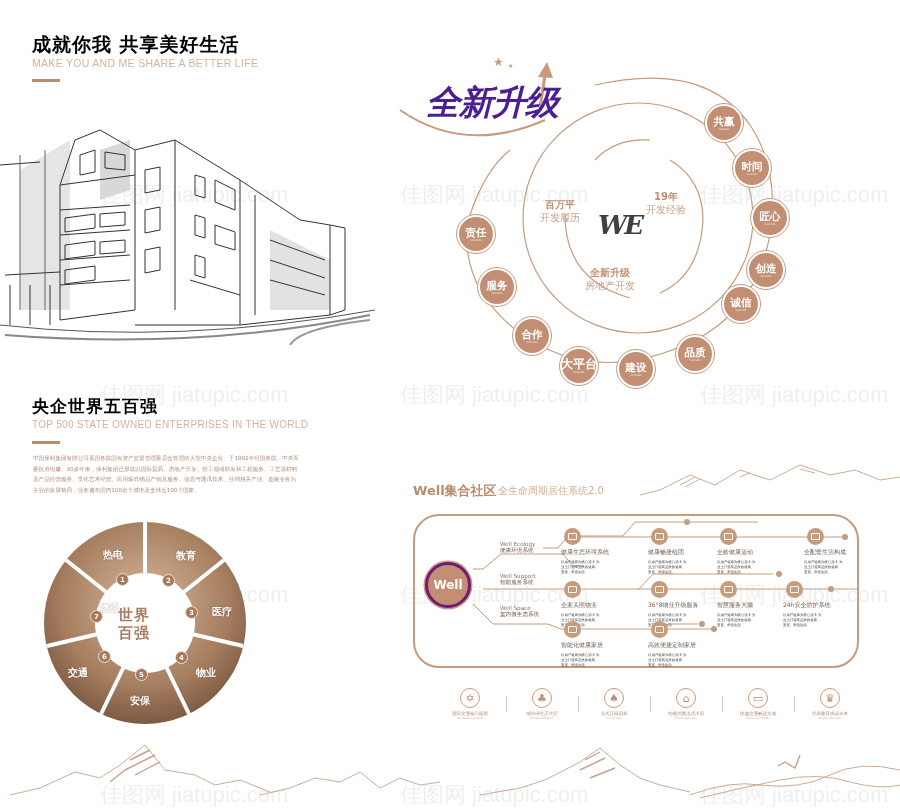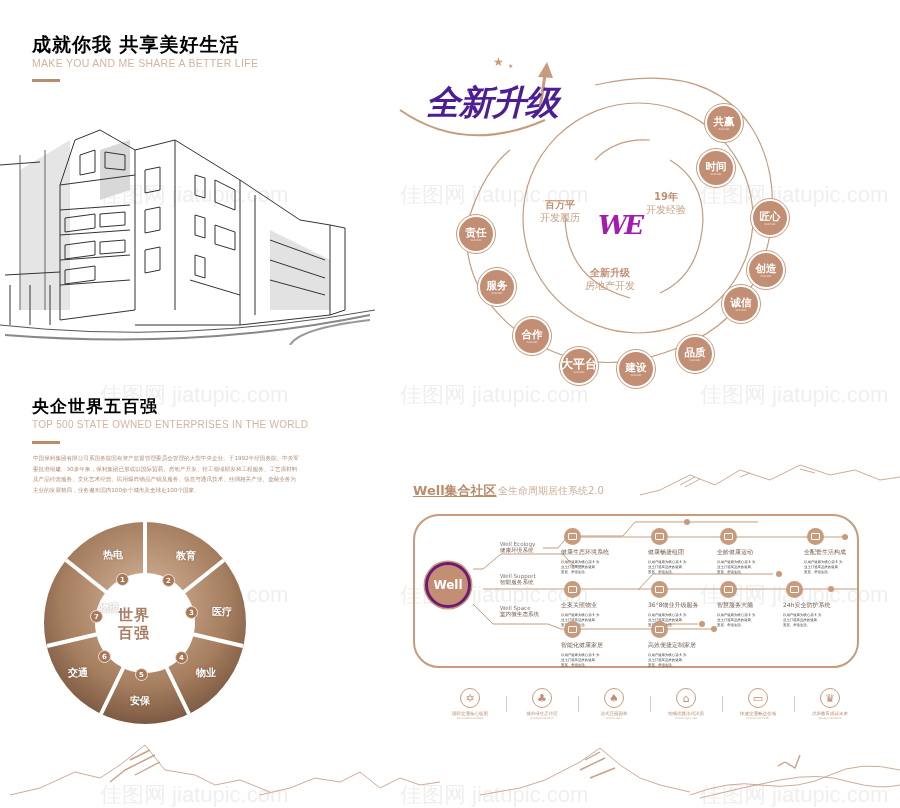--- a/index.html
+++ b/index.html
@@ -187,41 +187,41 @@
     <path d="M200 110 Q220 88 255 90" stroke-width="1.2"></path>
 
     <path d="M145 58 L150 25" stroke-width="3"></path>
     <path d="M143 27 L152 12 L158 28 Z" fill="#c79b7c" stroke="none"></path>
   </svg>
 </div>
 <div class="abs" style="left:493px;top:55px;color:#c79b7c;font-size:12px;">★</div>
 <div class="abs" style="left:508px;top:62px;color:#c79b7c;font-size:6px;">★</div>
 <div class="abs" style="left:426px;top:80px;font-size:34px;font-weight:bold;color:#4c1d95;letter-spacing:-1px;font-style:italic;">全新升级</div>
 
-<div class="abs" style="left:598px;top:210px;font-size:26px;font-weight:bold;font-style:italic;color:#a21caf;letter-spacing:-3px;font-family:'DejaVu Serif',serif;">WE</div>
+<div class="abs" style="left:598px;top:210px;font-size:26px;font-weight:bold;font-style:italic;color:#404040;letter-spacing:-3px;font-family:'DejaVu Serif',serif;">WE</div>
 <div class="abs we-text" style="left:540px;top:198px;">
   <div class="we-bold">百万平</div>
   <div>开发履历</div>
 </div>
 <div class="abs we-text" style="left:646px;top:190px;">
   <div class="we-bold">19年</div>
   <div>开发经验</div>
 </div>
 <div class="abs we-text" style="left:585px;top:266px;">
   <div class="we-bold">全新升级</div>
   <div>房地产开发</div>
 </div>
 
 <div class="abs badge" style="left:704px;top:103px;justify-content:center;">
     <div class="badge-inner">
       <div class="lbl">共赢</div>
       <div class="tiny">WIN-WIN</div>
     </div>
   </div>
-<div class="abs badge" style="left:696px;top:148px;">
+<div class="abs badge" style="left:732px;top:148px;">
     <div class="badge-inner">
       <div class="lbl">时间</div>
       <div class="tiny">WIN-WIN</div>
     </div>
   </div>
 <div class="abs badge" style="left:750px;top:198px;">
     <div class="badge-inner">
       <div class="lbl">匠心</div>
       <div class="tiny">WIN-WIN</div>
     </div>
@@ -274,21 +274,21 @@
       <div class="tiny">WIN-WIN</div>
     </div>
   </div>
 
 <div class="abs" style="left:640px;top:455px;width:260px;height:45px;">
   <svg width="260" height="45" viewBox="0 0 260 45" fill="none" stroke="#c9a48a" stroke-width="0.9">
     <path d="M0 40 L20 35 L50 20 L75 30 L100 15 L130 25 L160 10 L190 20 L215 15 L240 25 L260 22"></path>
     <path d="M40 30 L55 22 M45 32 L60 24 M100 22 L110 18 M160 14 L175 18"></path>
   </svg>
 </div>
-<div class="abs well-title" style="left:413px;top:482px;text-decoration:underline;">Well集合社区</div>
+<div class="abs well-title" style="left:413px;top:482px;">Well集合社区</div>
 <div class="abs well-sub" style="left:498px;top:484px;">全生命周期居住系统2.0</div>
 
 <div class="abs well-frame" style="left:413px;top:514px;width:446px;height:154px;"></div>
 
 <div class="abs" style="left:413px;top:514px;width:446px;height:154px;">
   <svg width="446" height="154" viewBox="0 0 446 154" fill="none" stroke="#c79b7c" stroke-width="1">
     <path d="M60 55 L70 55 L88 40 L150 40 L160 52 L170 52"></path>
     <path d="M130 34 L145 34 L155 22 L210 22 L222 8 L345 8"></path>
     <path d="M152 23 L435 23"></path>
     <path d="M70 75 L170 75 L445 75"></path>

